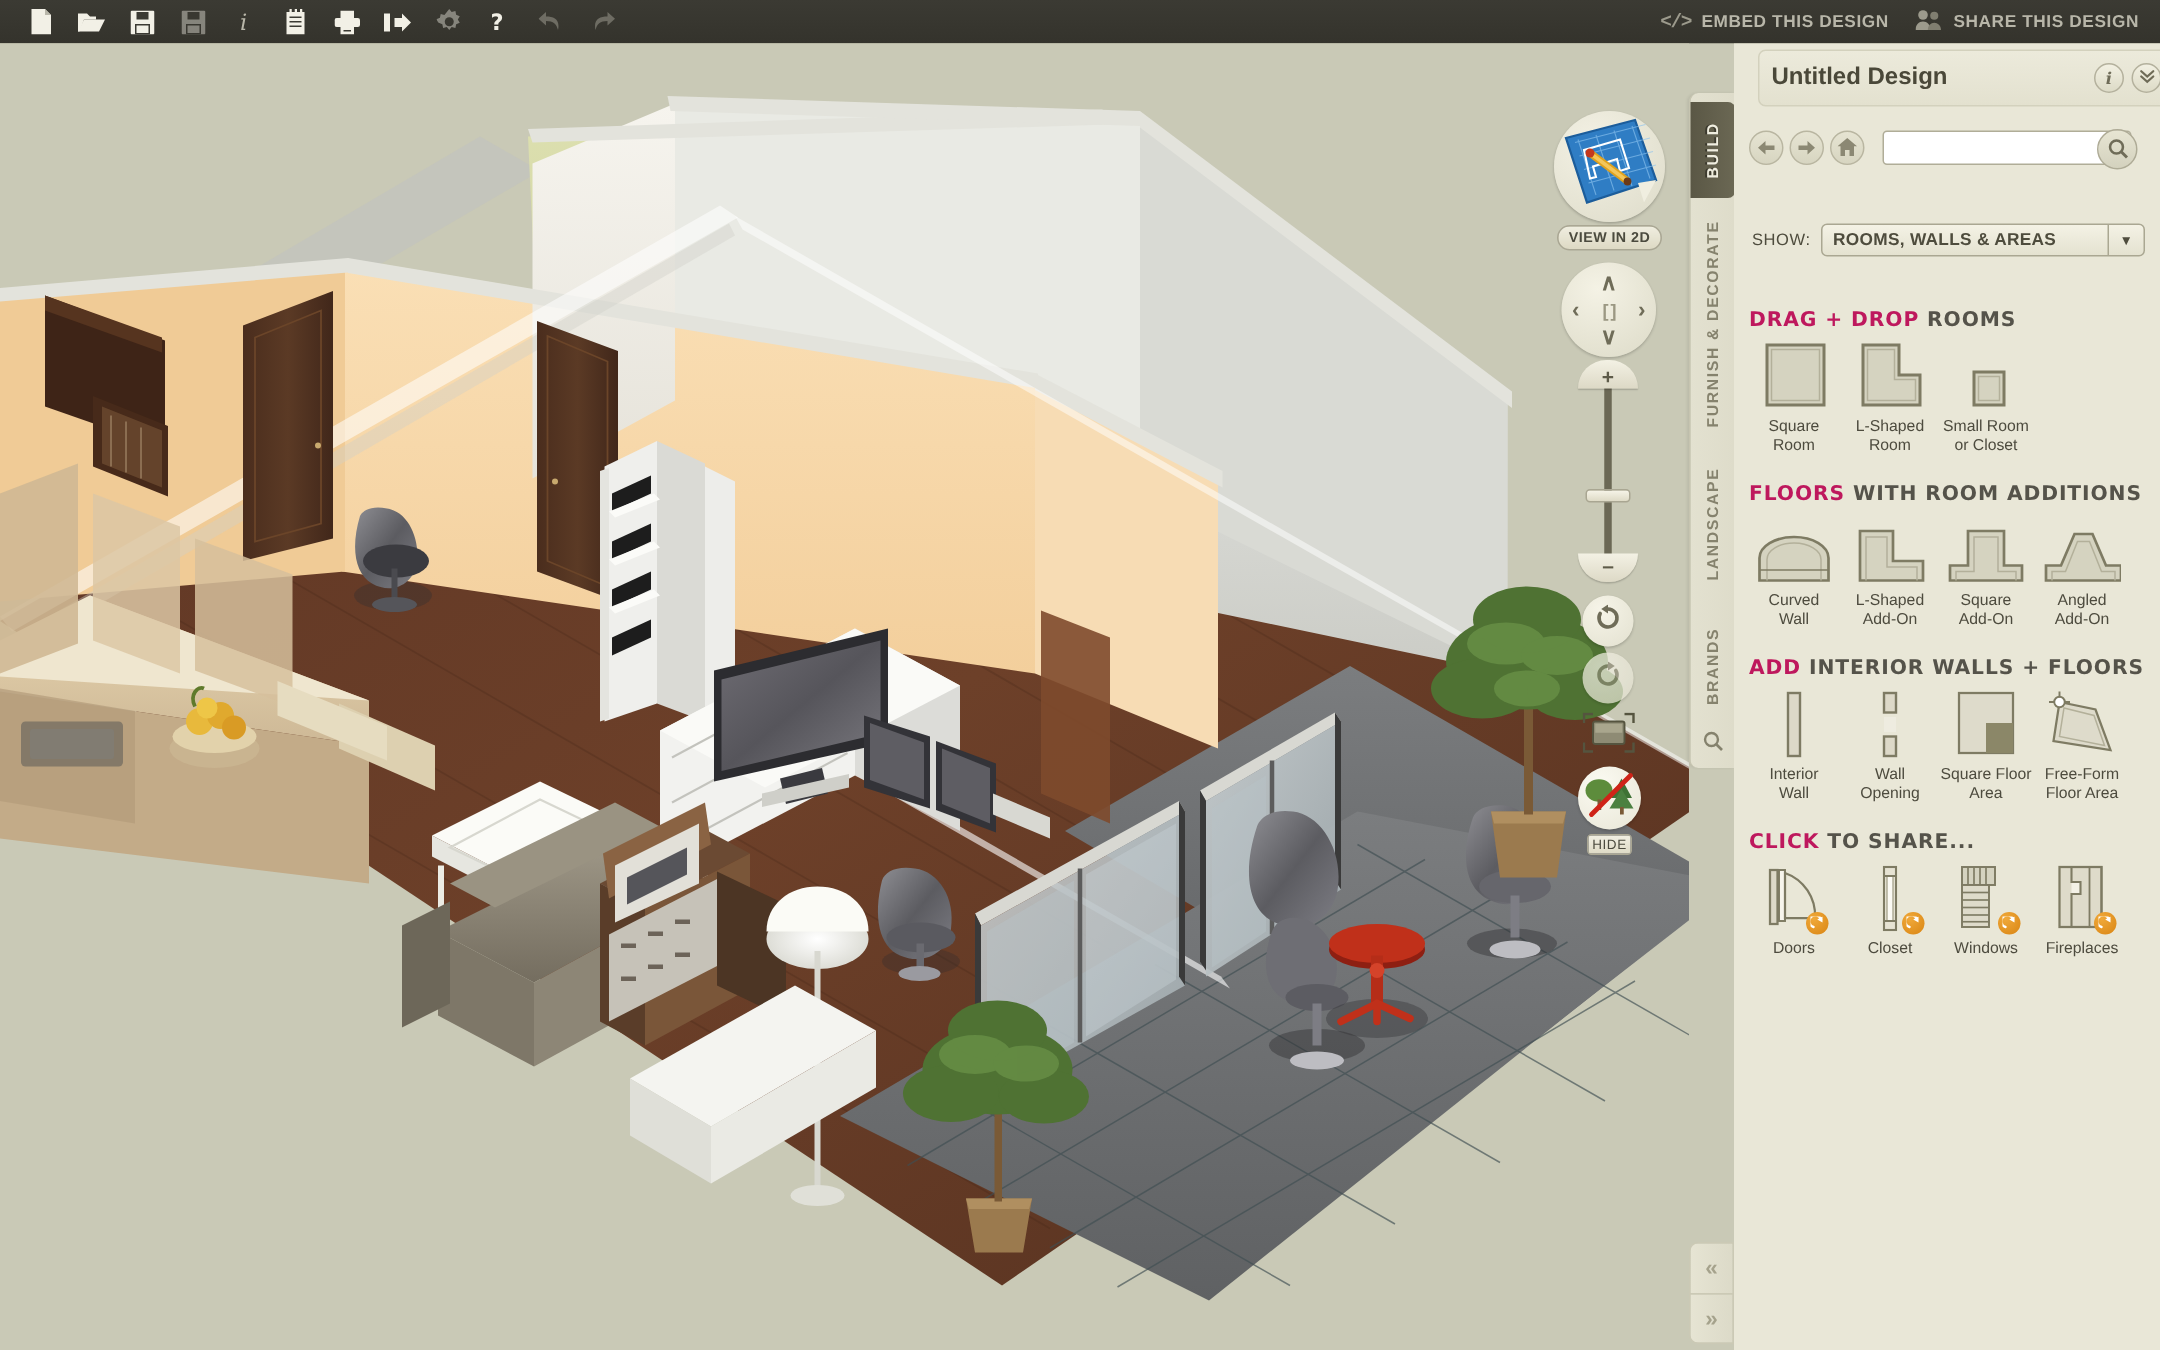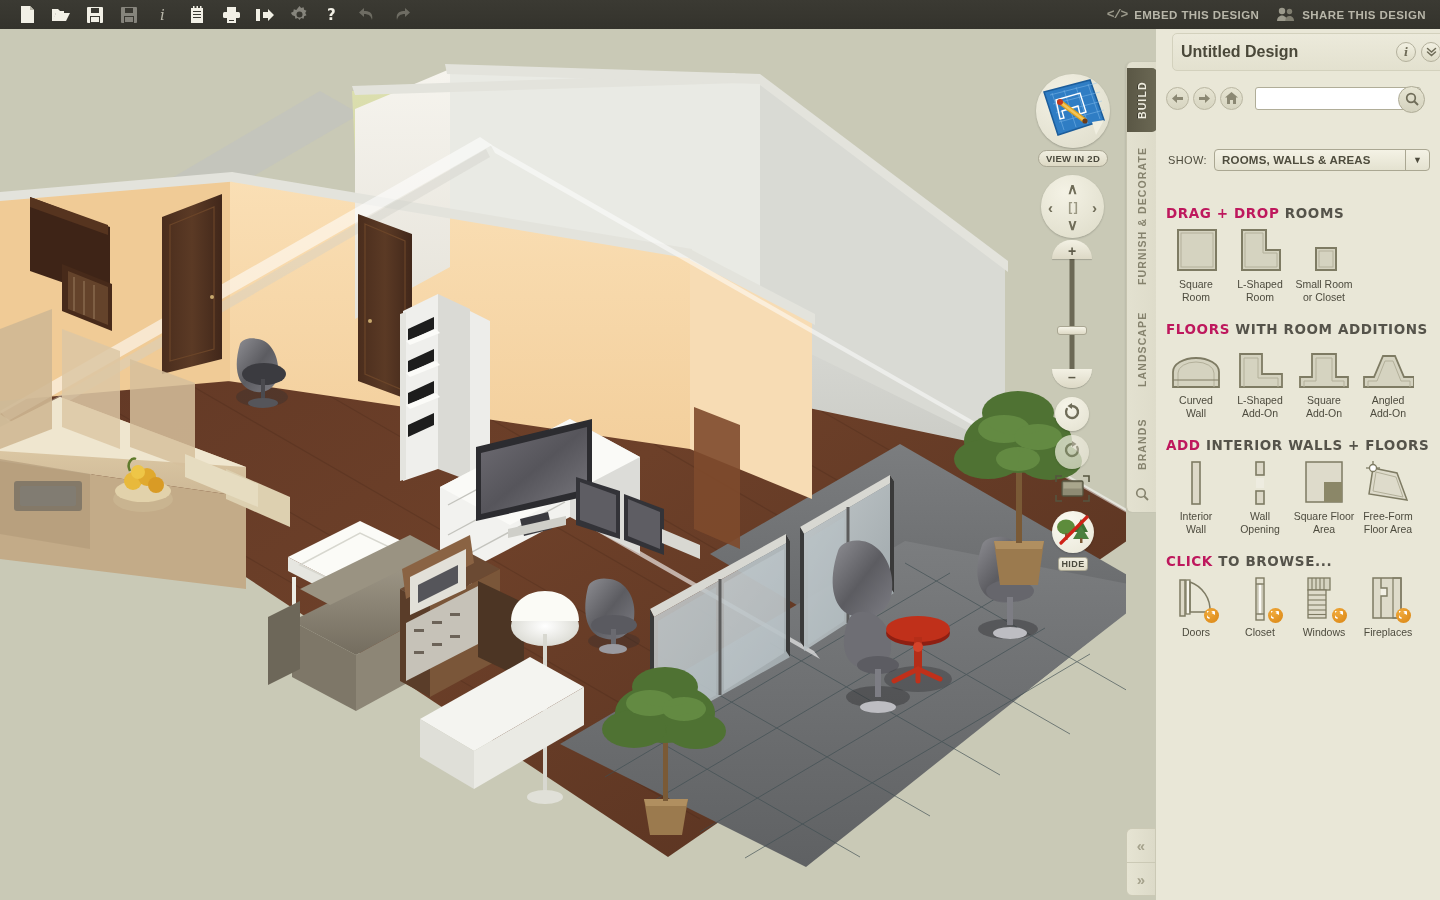--- a/index.html
+++ b/index.html
@@ -135,21 +135,21 @@
   .hide-circ {
     width: 42px; height: 42px; border-radius: 50%;
     background: radial-gradient(circle at 35% 28%,#fbfaf2,#e8e6d6);
     box-shadow: 0 1px 2px rgba(0,0,0,0.2);
     display: flex; align-items: center; justify-content: center; position: relative;
   }
   .hide-label {
     margin-top: -5px; display: inline-block; position: relative;
     background: linear-gradient(180deg,#f1efe2,#dedac6);
     border: 1px solid #a9a693; border-radius: 3px;
-    font-size: 9px; font-weight: bold; color: #4b4a3e; padding: 1px 2px; letter-spacing: 0.4px;
+    font-size: 9px; font-weight: normal; color: #4b4a3e; padding: 1px 2px; letter-spacing: 0.4px;
   }
 
   
   .vstrip {
     position: absolute; left: 1126px; top: 62px; width: 30px; height: 450px;
     background: linear-gradient(90deg,#e3e1d0 0%,#dedcca 100%);
     border-radius: 6px 0 0 6px;
     border-left: 1px solid #c6c4b0;
     box-shadow: -1px 0 2px rgba(0,0,0,0.07);
   }
@@ -1003,21 +1003,21 @@
               </svg>
           </div>
           <div class="cap">Free-Form<br>Floor Area</div>
         </div>
       </div>
     </div>
 
     <div class="sec" style="top:524px;">
       <div class="sec-hd">
         <span class="hi">CLICK</span>
-        <span class="lo">TO BROWSE...</span>
+        <span class="lo">TO SHARE...</span>
       </div>
       <div class="items">
         <div class="item">
           <div class="gfx">
             <svg width="48" height="46" viewBox="0 0 48 46">
                 <rect x="8" y="4" width="5" height="36" fill="#ddd9c8" stroke="#7e7b63" stroke-width="1.5"></rect>
                 <rect x="14" y="4" width="4" height="34" fill="#f7f5ec" stroke="#7e7b63" stroke-width="1.3"></rect>
                 <path d="M18 6a30 30 0 0 1 20 30H18z" fill="none" stroke="#7e7b63" stroke-width="1.5"></path>
               </svg>
             <div class="badge">

